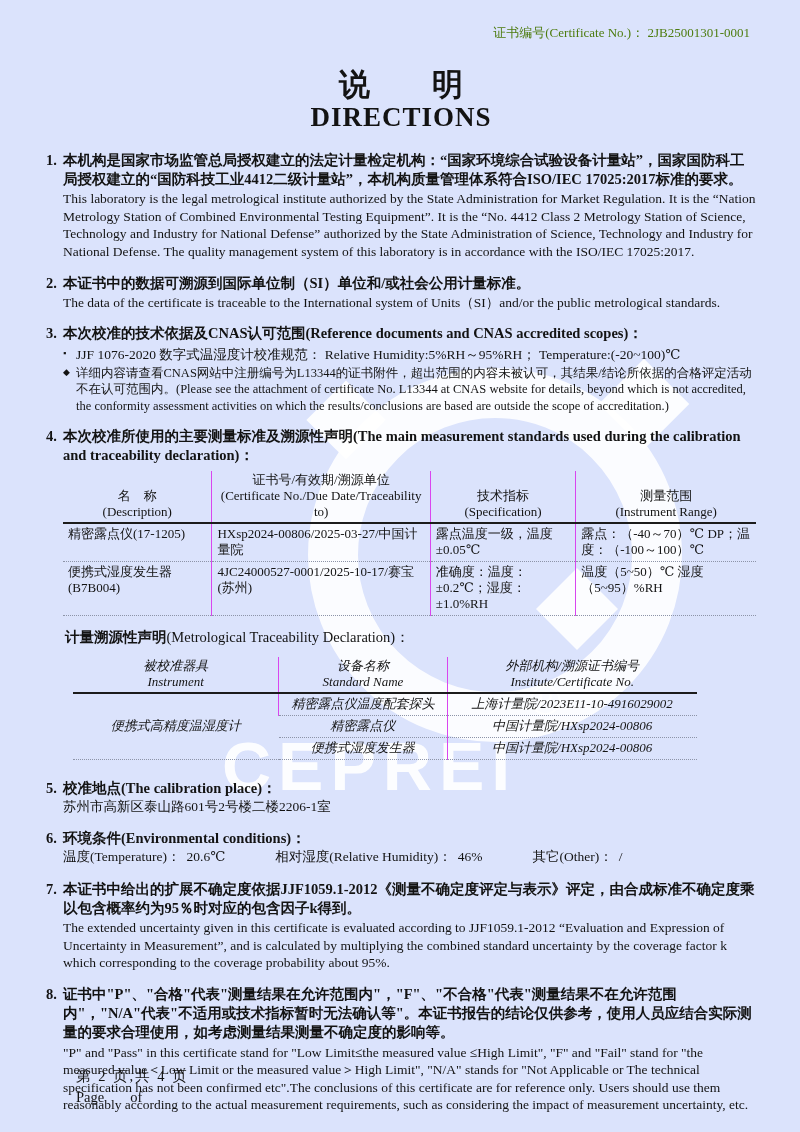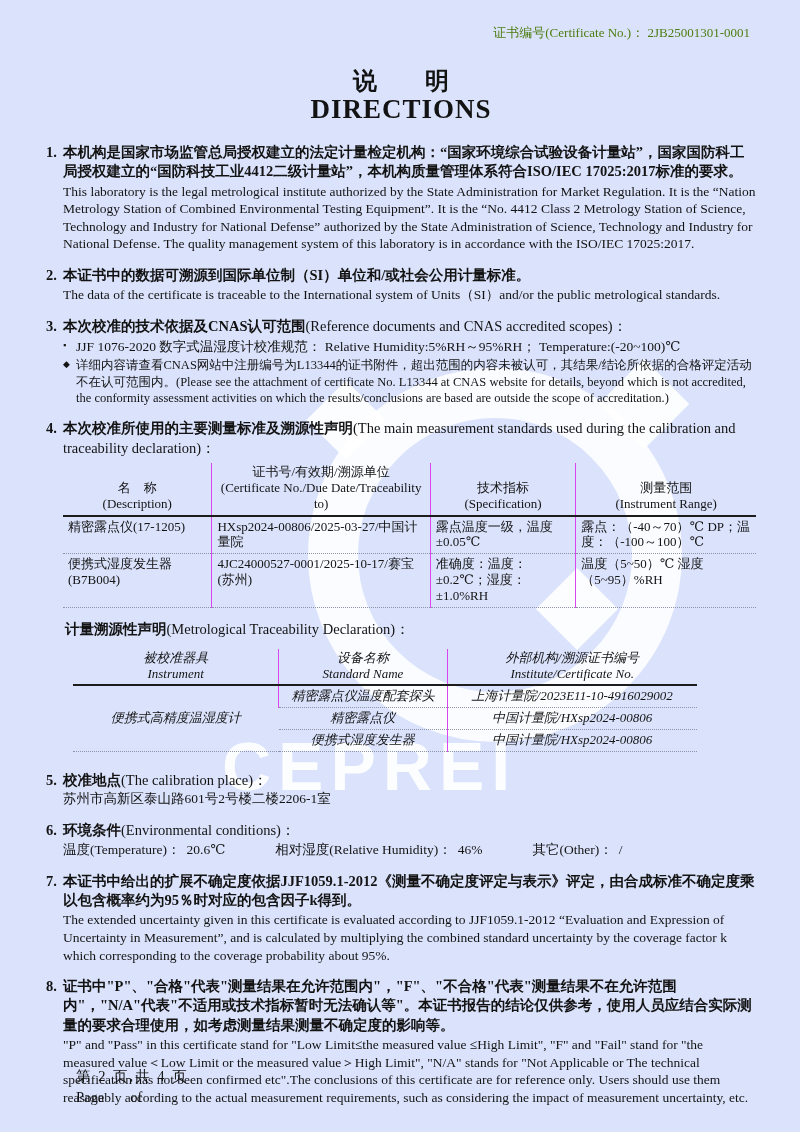--- a/index.html
+++ b/index.html
@@ -24,28 +24,28 @@
     font-weight:bold; font-size:68px; letter-spacing:7px; line-height:1;
     color:rgba(255,255,255,0.92); white-space:nowrap;
   }
   .wm-reg {
     left:530px; top:680px; font-family:"Liberation Sans","DejaVu Sans",sans-serif;
     font-size:42px; color:rgba(255,255,255,0.9); line-height:1;
   }
   
   .content { position:relative; z-index:1; padding:24px 44px 0 46px; }
   .cert-line { text-align:right; font-size:13px; color:#4d7c0f; padding-right:6px; }
-  .title-cn { text-align:center; font-size:24px; font-weight:bold; margin-top:26px; line-height:1.1; }
+  .title-cn { text-align:center; font-size:31px; font-weight:bold; margin-top:26px; line-height:1.1; }
   .title-en { text-align:center; font-size:27px; font-weight:bold; letter-spacing:1px; line-height:1.1; margin-top:1px; }
   .items { margin-top:18px; }
   .item { display:flex; margin-bottom:13px; }
   .item .num { flex:none; width:17px; font-weight:bold; font-size:14.5px; line-height:1.33; }
   .item .body { flex:1; }
   .cn-head { font-weight:bold; font-size:14.5px; line-height:1.33; }
-  .cn-head .en-part { font-weight:normal;text-align:center; }
+  .cn-head .en-part { font-weight:bold;text-align:center; }
   .en-text { font-size:13.5px; line-height:1.3; margin-top:1px; }
   .plain-cn { font-size:13.5px; line-height:1.35; }
   .bullet-line { display:flex; font-size:13.5px; line-height:1.3; margin-top:2px; }
   .bullet-line.small { font-size:12.5px; }
   .bullet { flex:none; width:13px; font-size:9px; padding-top:2px; }
   
   table { border-collapse:collapse; width:100%; font-size:13px; }
   .t1 { margin:5px 0 10px 0; }
   th { font-weight:normal; text-align:center; vertical-align:bottom;
        border-bottom:2px solid #1c1c1c; padding:1px 4px 2px; line-height:1.25; }

